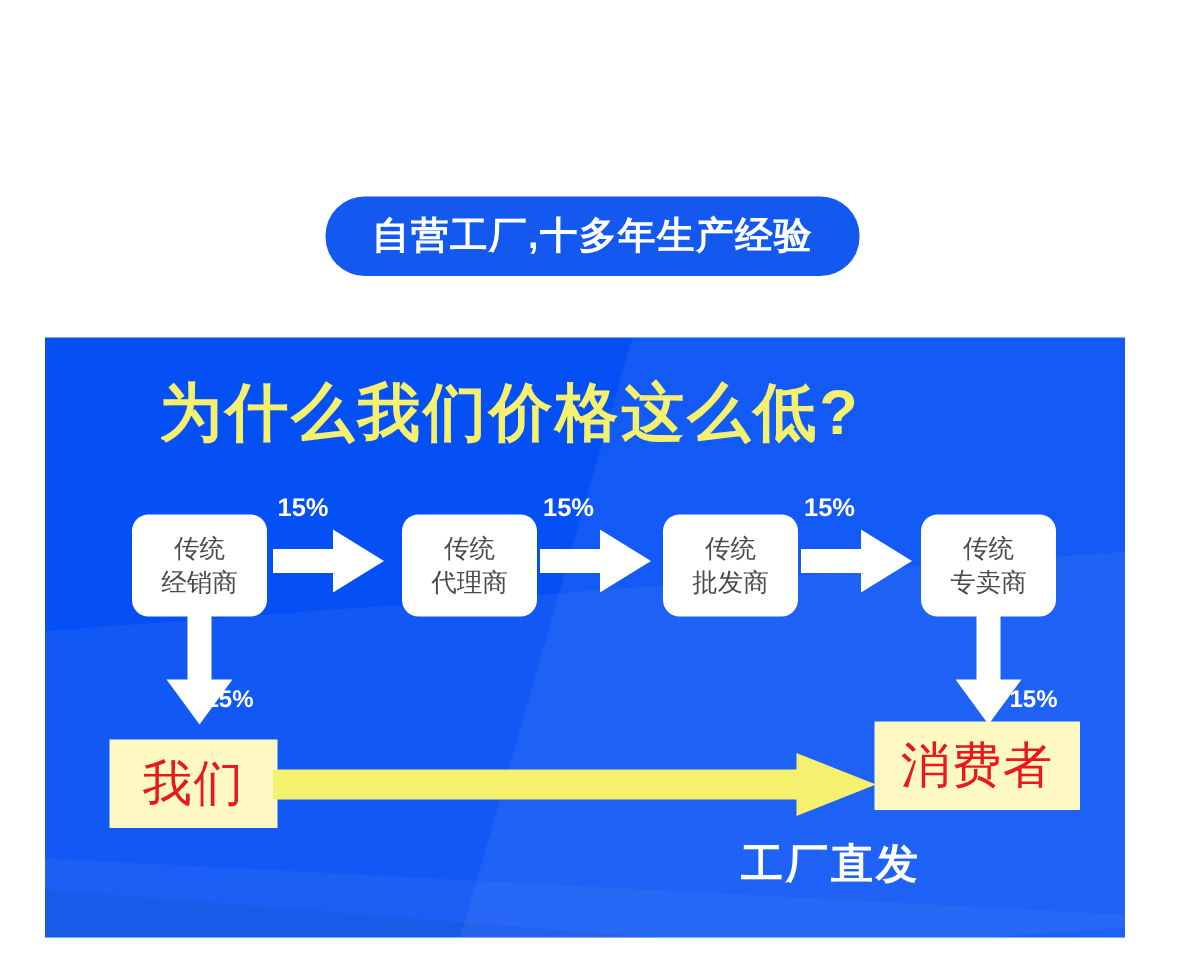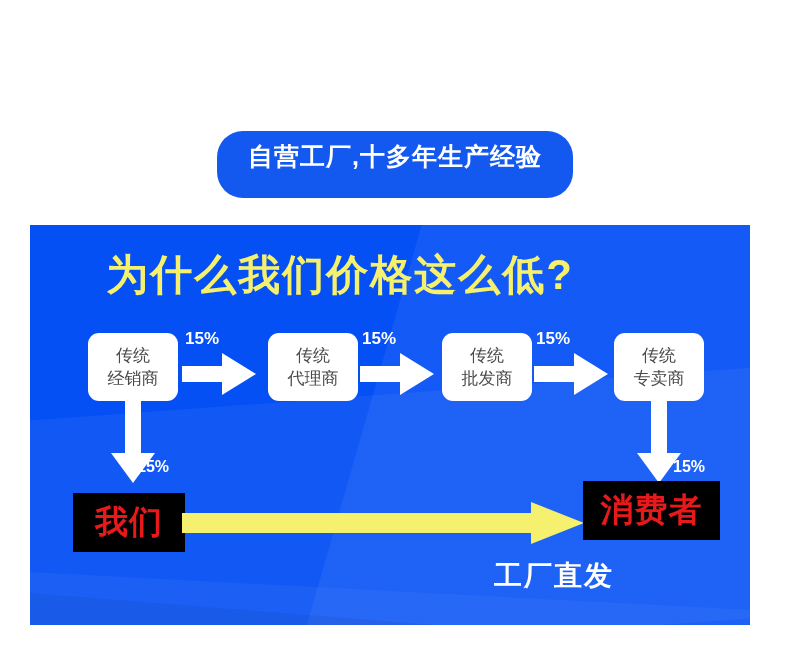--- a/index.html
+++ b/index.html
@@ -37,21 +37,21 @@
   #subtitle-pill {
     position: absolute;
     top: 131px;
     left: 50%;
     transform: translateX(-50%);
     background: #1459ef;
     color: #ffffff;
     font-size: 25px;
     font-weight: bold;
     border-radius: 26px;
-    padding: 9px 31px 25px 31px;
+    padding: 9px 31px 11px 31px;
     letter-spacing: 1px;
     white-space: nowrap;
   }
 
   
   #panel {
     position: absolute;
     left: 30px;
     top: 225px;
     width: 720px;
@@ -113,20 +113,21 @@
     border-radius: 11px;
     color: #4a4a4a;
     font-size: 17px;
     line-height: 23px;
     text-align: left;
     display: flex;
     flex-direction: column;
     justify-content: center;
     align-items: center;
     box-sizing: border-box;
+    margin-top: 10px;
   }
   .chain-box span { display: block; white-space: nowrap; }
 
   
   .h-arrow {
     position: absolute;
     width: 74px;
     height: 42px;
   }
   .h-arrow .shaft {
@@ -182,24 +183,24 @@
     font-size: 30px;
     font-weight: bold;
     color: #f5f06e;
     letter-spacing: 1px;
     white-space: nowrap;
   }
 
   
   .yellow-box {
     position: absolute;
-    background: #000000;
+    background: #fef9c3;
     color: #e8191b;
     font-size: 33px;
-    font-weight: bold;
+    font-weight: normal;
     display: flex;
     align-items: center;
     justify-content: center;
     letter-spacing: 1px;
     white-space: nowrap;
     box-sizing: border-box;
   }
   #we-box   { left: 43px;  top: 268px; width: 112px; height: 59px; }
   #consumer-box { left: 553px; top: 256px; width: 137px; height: 59px; text-align: right; }
 

